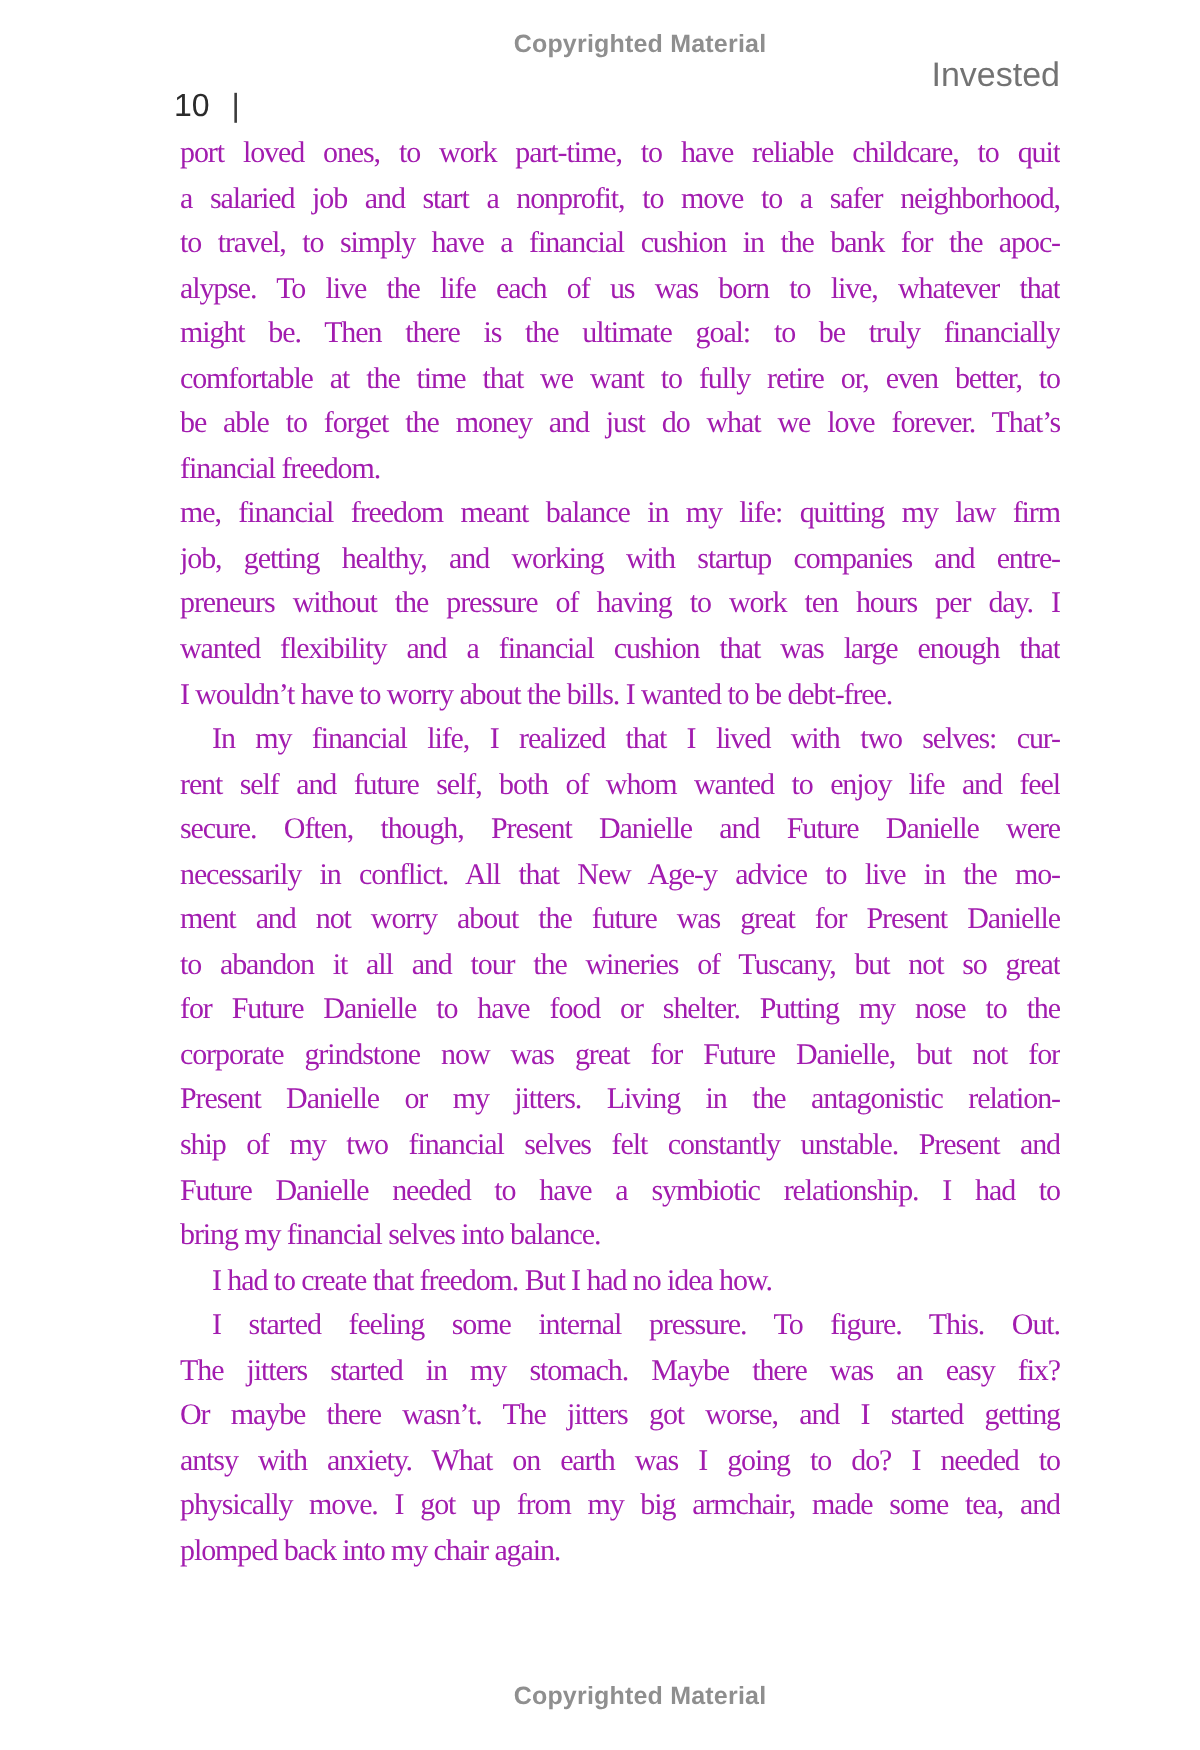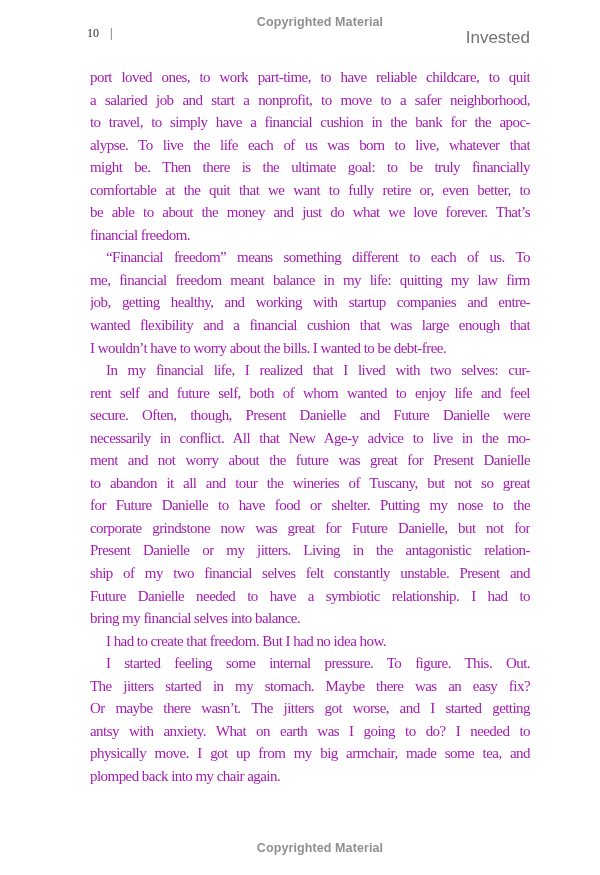--- a/index.html
+++ b/index.html
@@ -8,22 +8,22 @@
     overflow:hidden;font-family:"Liberation Serif",serif;margin-left:20px;
   }
   .copyright{
     position:absolute;left:0;width:100%;text-align:center;
     font-family:"Liberation Sans",sans-serif;font-weight:bold;
     font-size:12.5px;color:#8f8f8f;letter-spacing:0.1px;
   }
   .copyright.top{top:15px;}
   .copyright.bottom{top:841px;}
   .header-left{
-    position:absolute;left:67px;top:26px;
-    font-family:Liberation Serif, serif;font-size:12px;color:#2b2b2b;
+    position:absolute;left:67px;top:45px;
+    font-family:Liberation Sans, sans-serif;font-size:16px;color:#2b2b2b;
   }
   .header-left .sep{margin-left:11px;color:#3c3c3c;font-weight:normal;}
   .running-title{
     position:absolute;right:90px;top:28px;
     font-family:"Liberation Sans",sans-serif;font-size:17px;color:#737373;
   }
   .body-text{
     position:absolute;left:70px;top:66px;width:440px;
     font-family:"Liberation Serif",serif;font-size:15px;color:#a21caf;
     letter-spacing:-0.55px;
@@ -49,28 +49,28 @@
 
   <div class="running-title">Invested</div>
 
   <div class="body-text">
       <div class="para">
         <div class="line">port loved ones, to work part-time, to have reliable childcare, to quit</div>
         <div class="line">a salaried job and start a nonprofit, to move to a safer neighborhood,</div>
         <div class="line">to travel, to simply have a financial cushion in the bank for the apoc-</div>
         <div class="line">alypse. To live the life each of us was born to live, whatever that</div>
         <div class="line">might be. Then there is the ultimate goal: to be truly financially</div>
-        <div class="line">comfortable at the quit that we want to fully retire or, even better, to</div>
-        <div class="line">be able to about the money and just do what we love forever. That’s</div>
+        <div class="line">comfortable at the time that we want to fully retire or, even better, to</div>
+        <div class="line">be able to forget the money and just do what we love forever. That’s</div>
         <div class="line last">financial freedom.</div>
       </div>
       <div class="para">
-        <div class="line indent">“Financial freedom” means something different to each of us. To</div>
         <div class="line">me, financial freedom meant balance in my life: quitting my law firm</div>
         <div class="line">job, getting healthy, and working with startup companies and entre-</div>
+        <div class="line">preneurs without the pressure of having to work ten hours per day. I</div>
         <div class="line">wanted flexibility and a financial cushion that was large enough that</div>
         <div class="line last">I wouldn’t have to worry about the bills. I wanted to be debt-free.</div>
       </div>
       <div class="para">
         <div class="line indent">In my financial life, I realized that I lived with two selves: cur-</div>
         <div class="line">rent self and future self, both of whom wanted to enjoy life and feel</div>
         <div class="line">secure. Often, though, Present Danielle and Future Danielle were</div>
         <div class="line">necessarily in conflict. All that New Age-y advice to live in the mo-</div>
         <div class="line">ment and not worry about the future was great for Present Danielle</div>
         <div class="line">to abandon it all and tour the wineries of Tuscany, but not so great</div>

